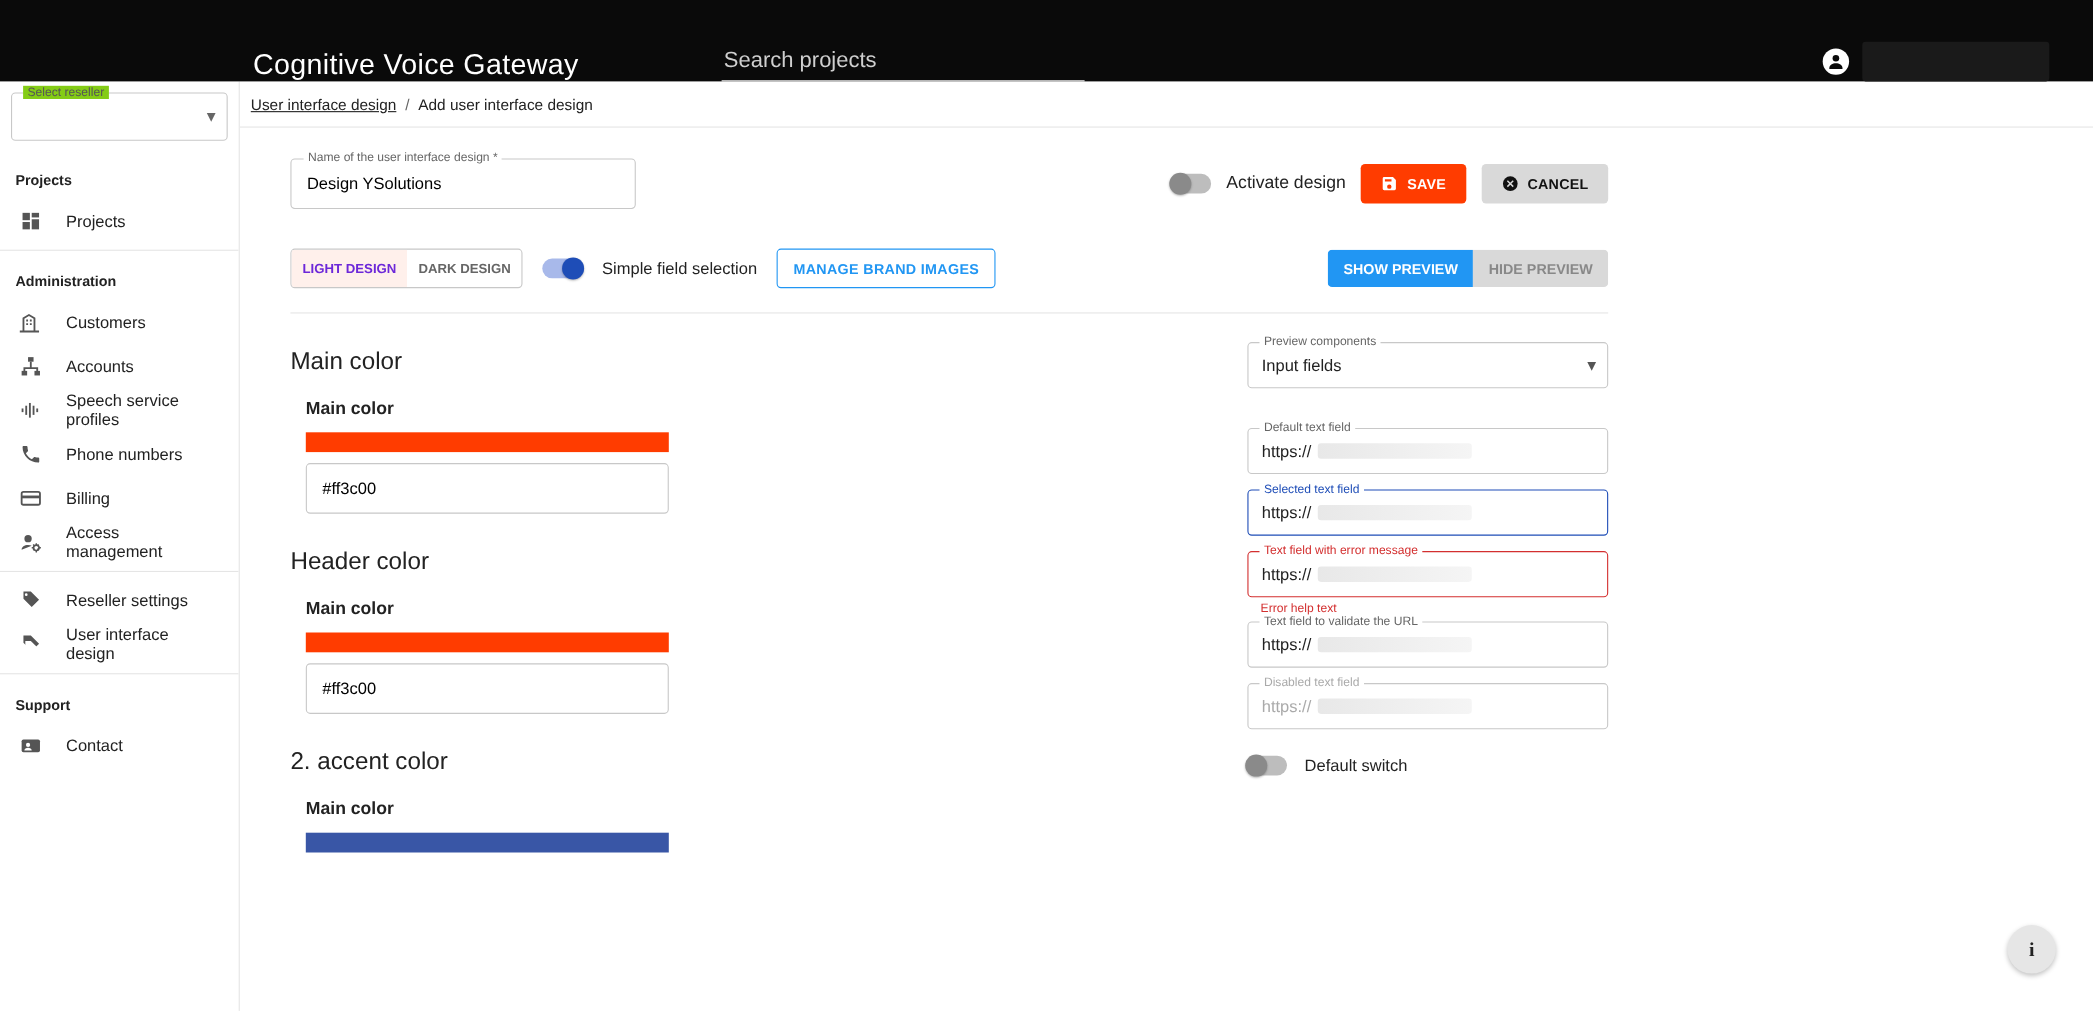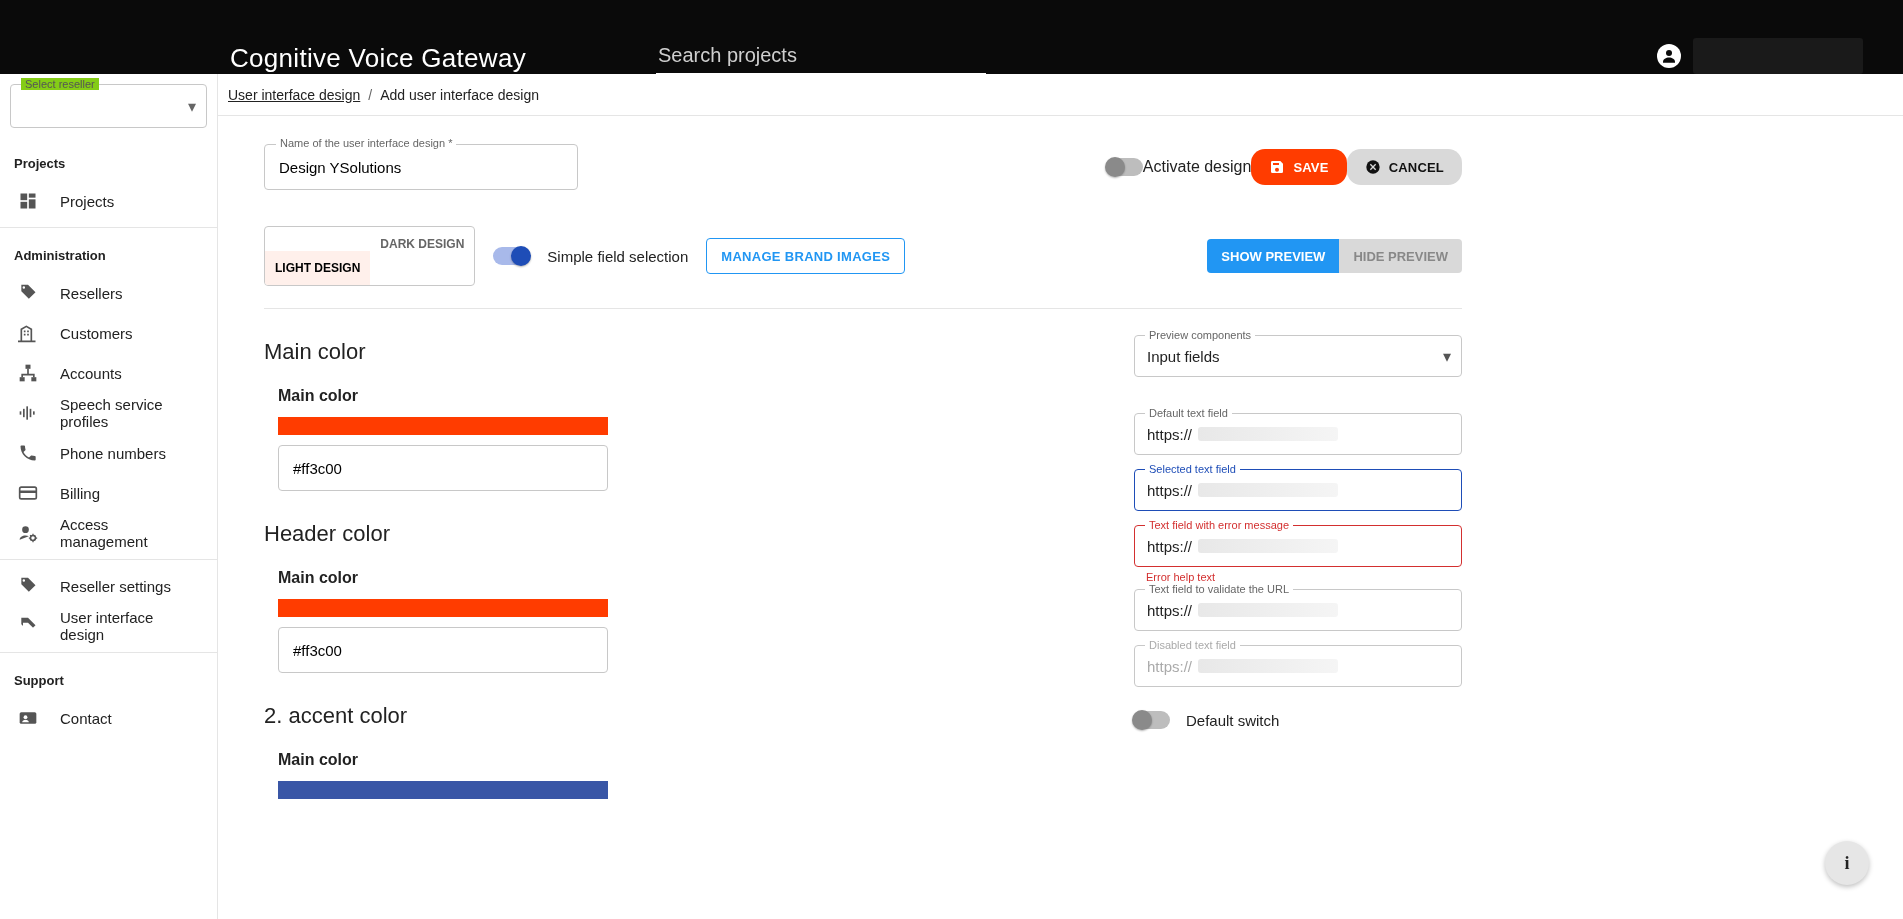--- a/index.html
+++ b/index.html
@@ -34,37 +34,37 @@
 .breadcrumb-bar { height:42px; display:flex; align-items:center; padding:0 10px; border-bottom:1px solid #e5e5e5; font-size:14px; }
 .breadcrumb-bar a { color:#222; text-decoration:underline; }
 .breadcrumb-bar .sep { margin:0 8px; color:#666; }
 .content { padding:28px 46px 60px 46px; max-width:1290px; }
 
 
 .toprow { display:flex; align-items:center; gap:24px; }
 .name-field { position:relative; width:314px; }
 .name-field .lbl { position:absolute; top:-7px; left:12px; background:#fff; padding:0 4px; font-size:11px; color:#666; }
 .name-field input { width:100%; height:46px; border:1px solid #c8c8c8; border-radius:4px; padding:0 14px; font-size:15px; outline:none; }
-.activate-group { margin-left:auto; display:flex; align-items:center; }
-.btn { height:36px; border-radius:14px; border:none; padding:0 18px; font-size:13px; font-weight:600; display:inline-flex; align-items:center; gap:8px; cursor:pointer; letter-spacing:0.2px; }
+.activate-group { margin-left:auto; display:flex; align-items:center; gap:14px; }
+.btn { height:36px; border-radius:4px; border:none; padding:0 18px; font-size:13px; font-weight:600; display:inline-flex; align-items:center; gap:8px; cursor:pointer; letter-spacing:0.2px; }
 .btn-save { background:#ff3c00; color:#fff; }
 .btn-cancel { background:#d9d9d9; color:#111; }
 .btn-icon { width:16px; height:16px; }
 
 
 .switch { position:relative; width:36px; height:18px; background:#bdbdbd; border-radius:10px; display:inline-block; }
 .switch::after { content:""; position:absolute; width:20px; height:20px; border-radius:50%; background:#8a8a8a; top:-1px; left:-2px; box-shadow:0 1px 2px rgba(0,0,0,0.3); }
 .switch.on { background:#a8b9ea; }
 .switch.on::after { left:18px; background:#1e4db7; }
 
 
 .row2 { display:flex; align-items:center; gap:18px; margin-top:36px; padding-bottom:22px; border-bottom:1px solid #e5e5e5; }
 .theme-tabs { display:flex; border:1px solid #c8c8c8; border-radius:4px; overflow:hidden; }
 .theme-tab { height:34px; padding:0 10px; display:flex; align-items:center; font-size:12px; font-weight:600; cursor:pointer; }
-.theme-tab.active { background:#fff0eb; color:#000000;margin-top:24px; }
+.theme-tab.active { background:#fff0eb; color:#6d28d9; }
 .theme-tab.inactive { color:#666; }
 .simple-color-label { font-size:15px; color:#222; }
 .btn-outline-blue { height:36px; border:1px solid #2196f3; color:#2196f3; background:#fff; border-radius:4px; padding:0 14px; font-size:13px; font-weight:600; cursor:pointer; letter-spacing:0.3px; }
 .preview-tabs { margin-left:auto; display:flex; border-radius:4px; overflow:hidden; }
 .preview-tab { height:34px; padding:0 14px; display:flex; align-items:center; font-size:13px; font-weight:600; cursor:pointer; }
 .preview-tab.show { background:#2196f3; color:#fff; }
 .preview-tab.hide { background:#d9d9d9; color:#888; }
 
 
 .cols { display:flex; gap:40px; margin-top:26px; }
@@ -133,28 +133,20 @@
           <rect x="13" y="3" width="8" height="5"></rect>
           <rect x="13" y="10" width="8" height="11"></rect>
           <rect x="3" y="13" width="8" height="8"></rect>
         </svg>
       </span>
     <span>Projects</span>
   </div>
   <div class="side-divider"></div>
 
   <div class="side-section-title">Administration</div>
-  <div class="side-item">
-    <span class="side-icon">
-        <svg viewBox="0 0 24 24">
-          <path d="M21 11l-9-9H4v8l9 9 8-8zM7 7a1.5 1.5 0 110-3 1.5 1.5 0 010 3z"></path>
-        </svg>
-      </span>
-    <span>Resellers</span>
-  </div>
   <div class="side-item">
     <span class="side-icon">
         <svg viewBox="0 0 24 24">
           <path d="M3 21V7l7-4 7 4v14h4v2H-1v-2h4zm2 0h10V8l-5-3-5 3v13zm2-8h2v2H7v-2zm4 0h2v2h-2v-2zM7 9h2v2H7V9zm4 0h2v2h-2V9z"></path>
         </svg>
       </span>
     <span>Customers</span>
   </div>
   <div class="side-item">
     <span class="side-icon">

